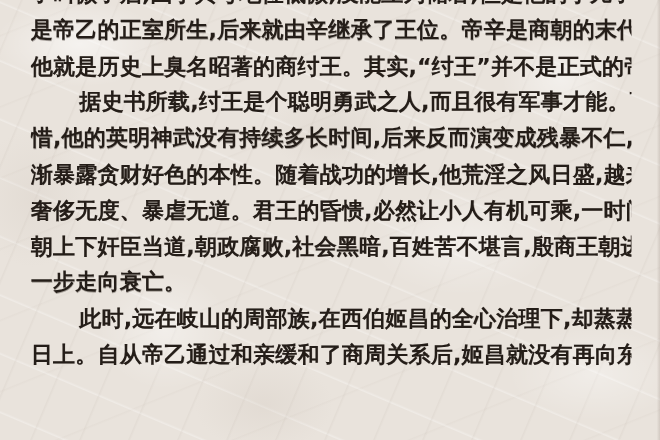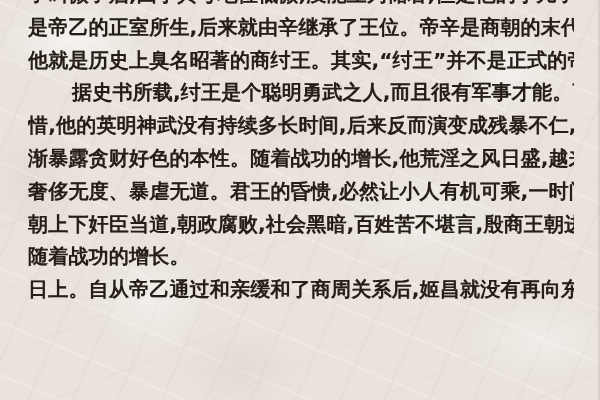--- a/index.html
+++ b/index.html
@@ -62,17 +62,18 @@
 <div class="page">
   <div class="text-block">
     <div class="line">子叫微子启,由于其母地位低微,没能立为储君,但是他的小儿子辛</div>
     <div class="line">是帝乙的正室所生,后来就由辛继承了王位。帝辛是商朝的末代君王,</div>
     <div class="line">他就是历史上臭名昭著的商纣王。其实,“纣王”并不是正式的帝号,</div>
     <div class="line indent">据史书所载,纣王是个聪明勇武之人,而且很有军事才能。可</div>
     <div class="line">惜,他的英明神武没有持续多长时间,后来反而演变成残暴不仁,逐</div>
     <div class="line">渐暴露贪财好色的本性。随着战功的增长,他荒淫之风日盛,越来越</div>
     <div class="line">奢侈无度、暴虐无道。君王的昏愦,必然让小人有机可乘,一时间商</div>
     <div class="line">朝上下奸臣当道,朝政腐败,社会黑暗,百姓苦不堪言,殷商王朝进</div>
-    <div class="line">随着战功的增长。</div>
+    <div class="line">一步走向衰亡。</div>
+    <div class="line indent">此时,远在岐山的周部族,在西伯姬昌的全心治理下,却蒸蒸</div>
     <div class="line">日上。自从帝乙通过和亲缓和了商周关系后,姬昌就没有再向东进发,</div>
   </div>
   <div class="page-edge-right"></div>
 </div>
 
 </body></html>

